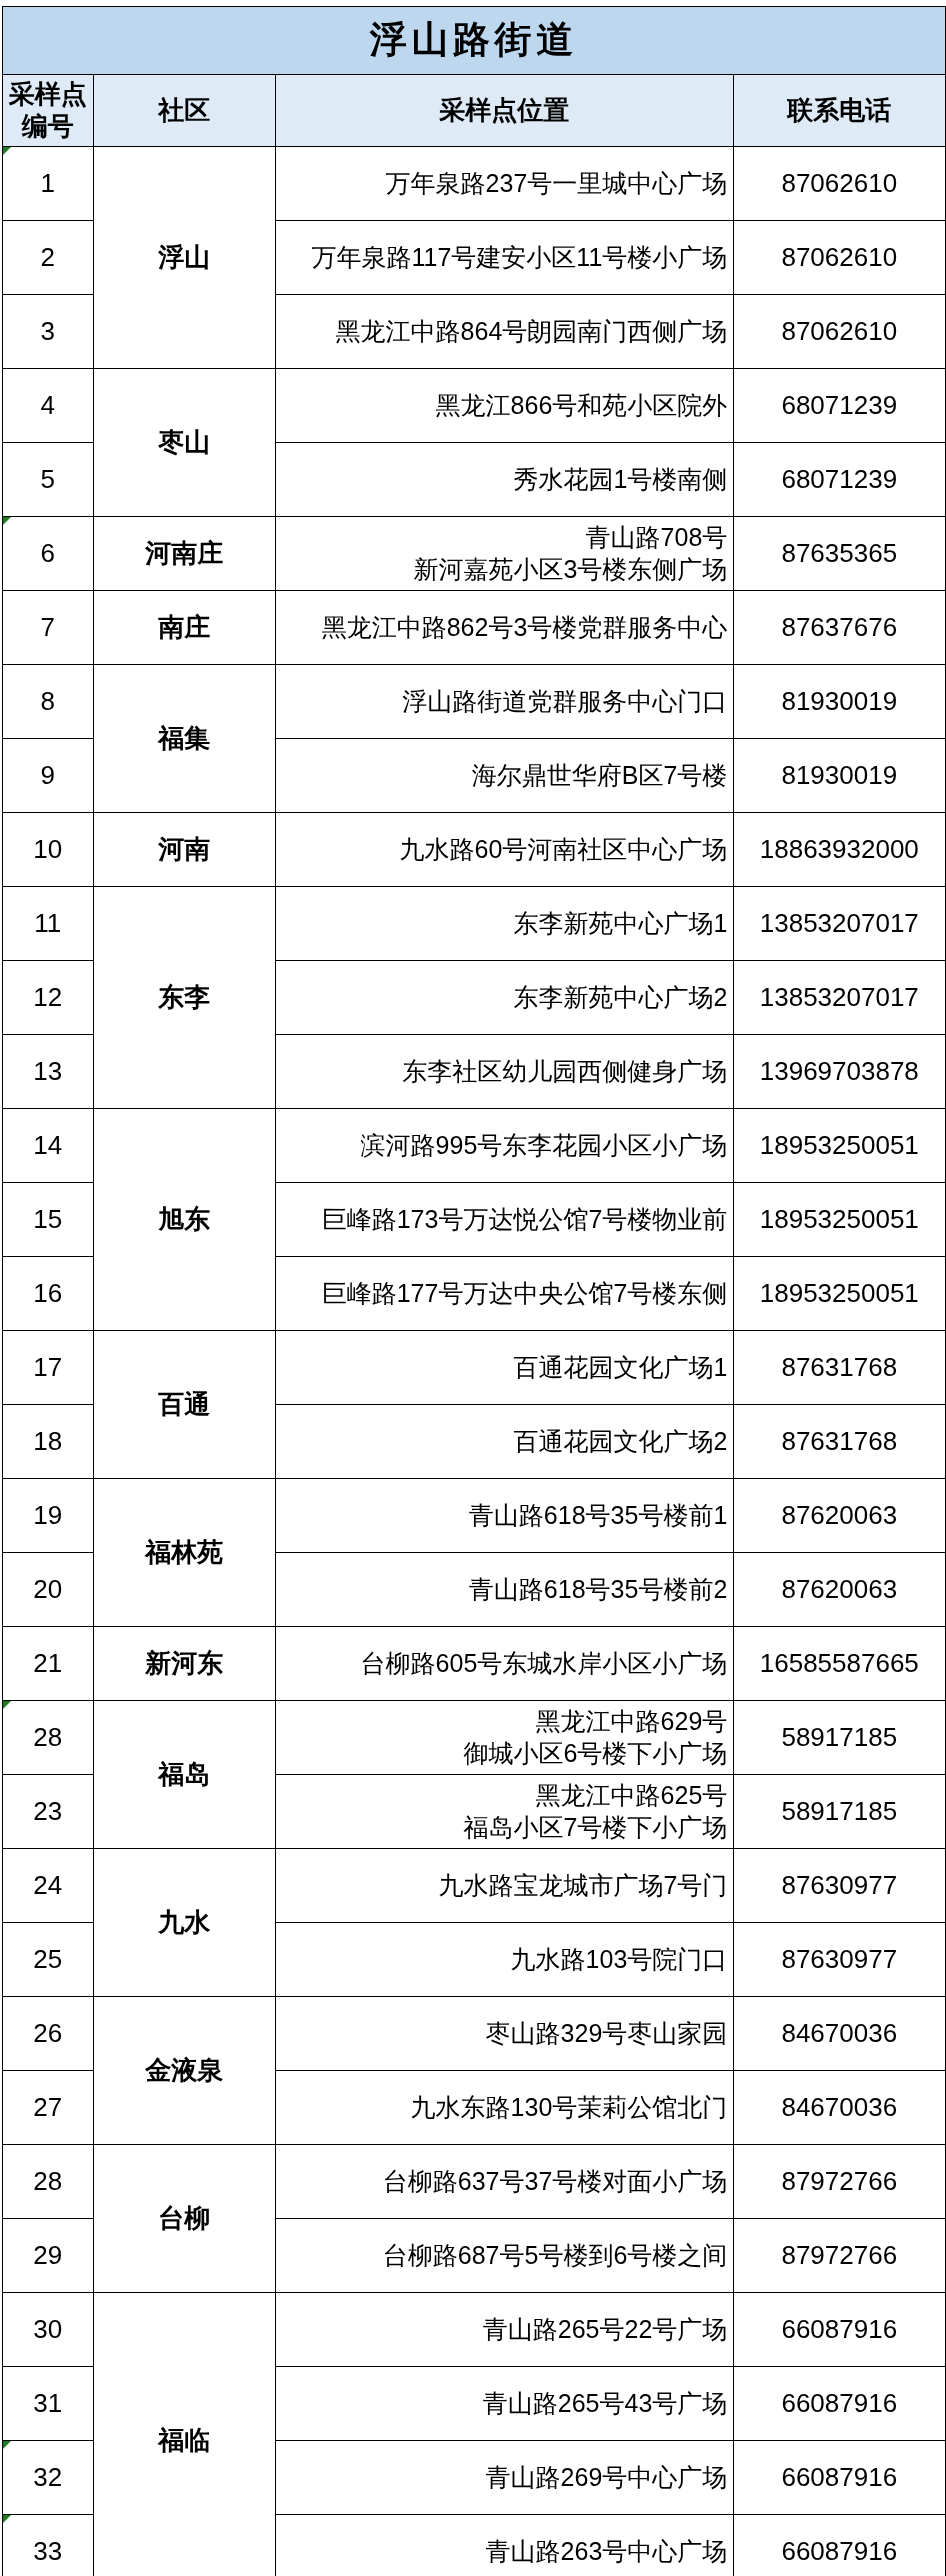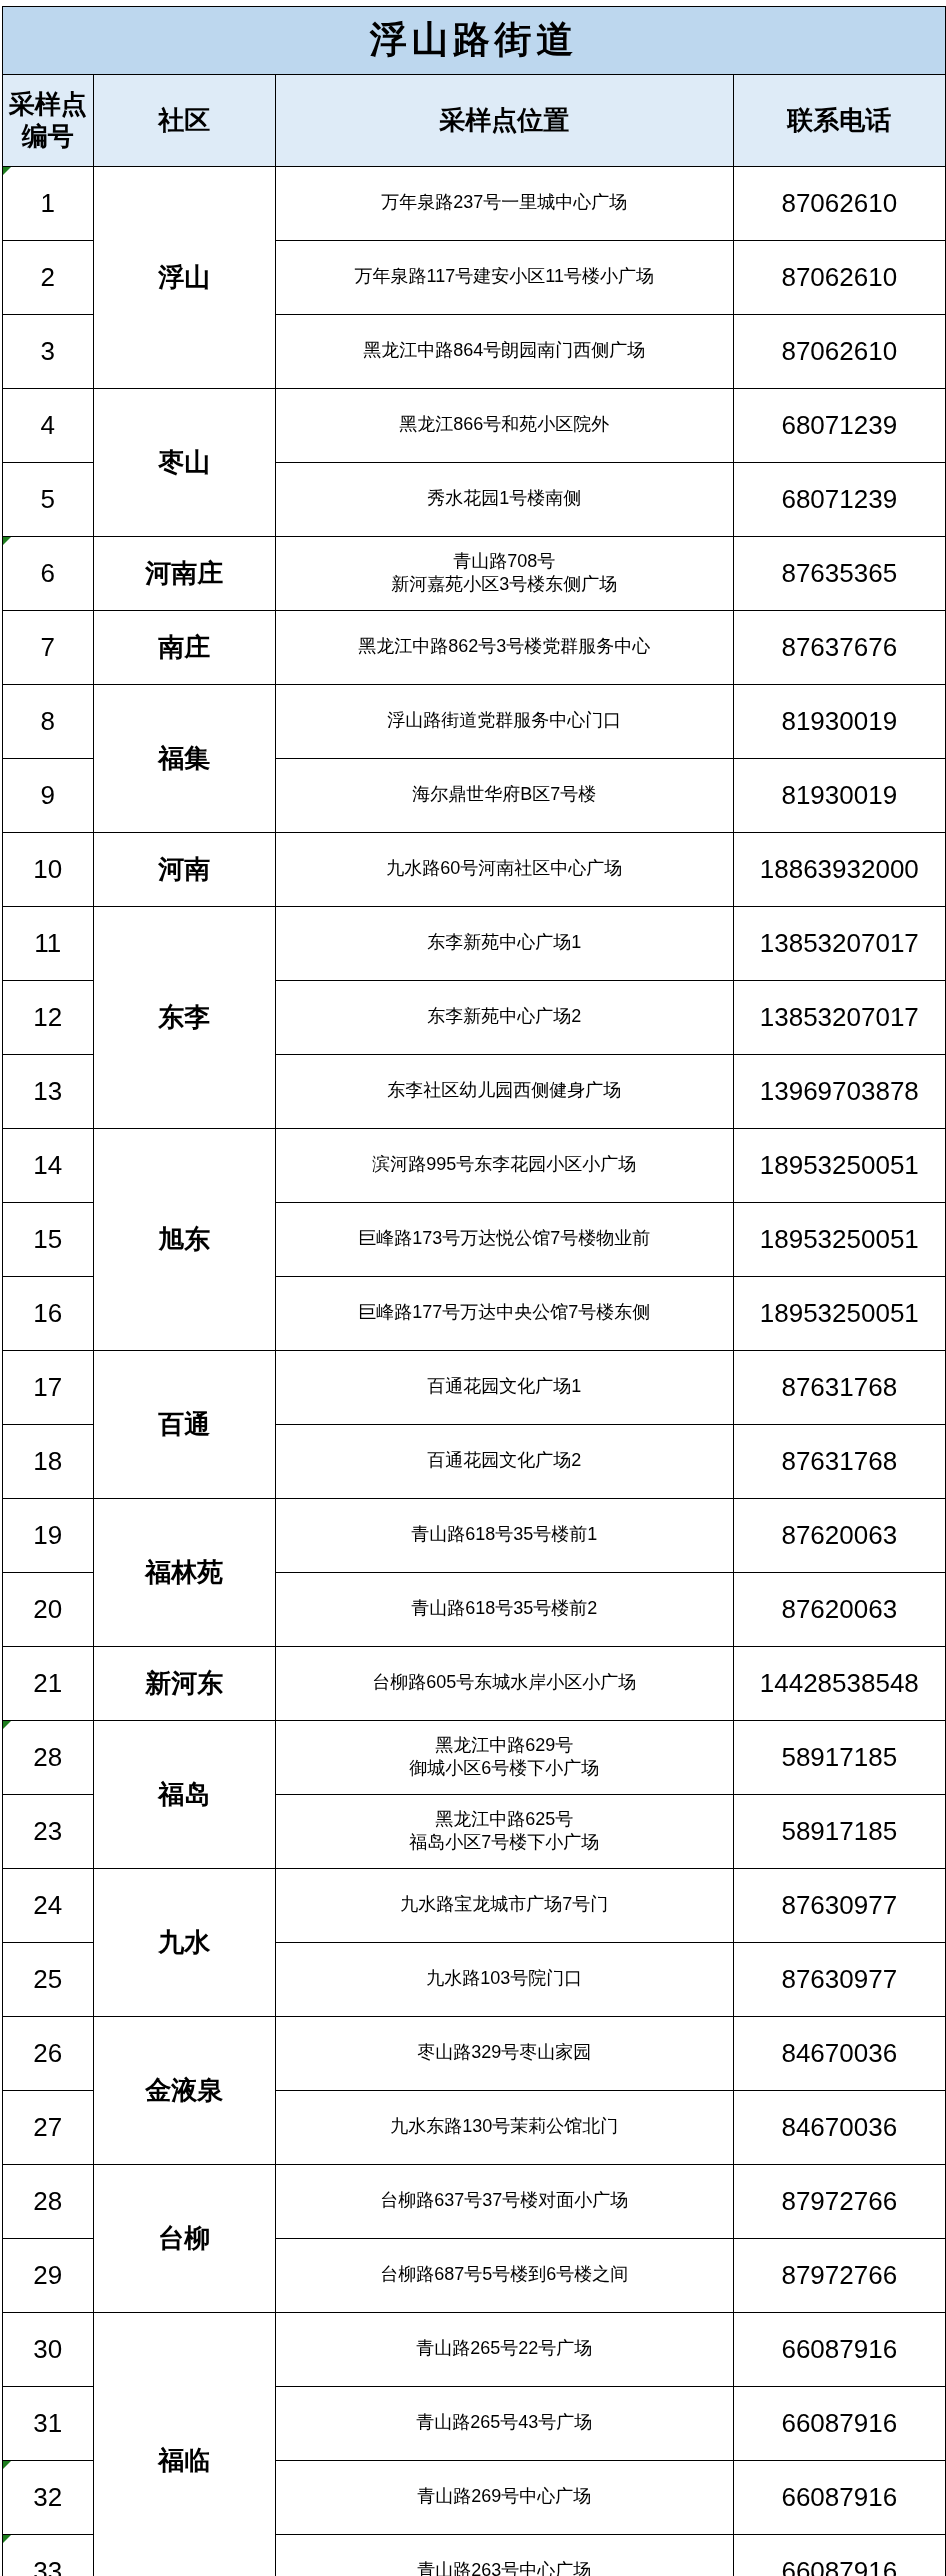--- a/index.html
+++ b/index.html
@@ -31,40 +31,41 @@
     white-space: pre-line;
     overflow: hidden;
   }
   tr.title-row { height: 68px; margin-top: 14px; }
   td.title-cell {
     background: var(--title-bg, #BDD7EE);
     font-size: 37px;
     font-weight: 700;
     letter-spacing: 4.6px;
   }
-  tr.header-row { height: 92px; }
+  tr.header-row { height: 72px; }
   td.head {
     background: var(--header-bg, #DEEBF7);
     font-size: 26px;
     font-weight: 600;
     line-height: 1.25;
   }
   tbody tr { height: 74px; }
   td.id-cell {
     position: relative;
     font-size: 26px;
   }
   td.community-cell {
     font-size: 26px;
     font-weight: 700;
   }
   td.location-cell {
-    font-size: 18px;
+    font-size: 25px;
     font-weight: 500;
     line-height: 1.3;
+    text-align: right;
   }
   td.phone-cell {
     font-size: 26px;
     text-align: center;
   }
   .mark {
     position: absolute;
     top: 0;
     left: 0;
     width: 0;
@@ -205,21 +206,21 @@
         </tr>
         <tr>
           <td class="id-cell"><span>20</span></td>
           <td class="location-cell">青山路618号35号楼前2</td>
           <td class="phone-cell">87620063</td>
         </tr>
         <tr>
           <td class="id-cell"><span>21</span></td>
           <td class="community-cell" rowspan="1">新河东</td>
           <td class="location-cell">台柳路605号东城水岸小区小广场</td>
-          <td class="phone-cell">14428538548</td>
+          <td class="phone-cell">16585587665</td>
         </tr>
         <tr>
           <td class="id-cell"><span class="mark"></span><span>28</span></td>
           <td class="community-cell" rowspan="2">福岛</td>
           <td class="location-cell">黑龙江中路629号
 御城小区6号楼下小广场</td>
           <td class="phone-cell">58917185</td>
         </tr>
         <tr>
           <td class="id-cell"><span>23</span></td>

